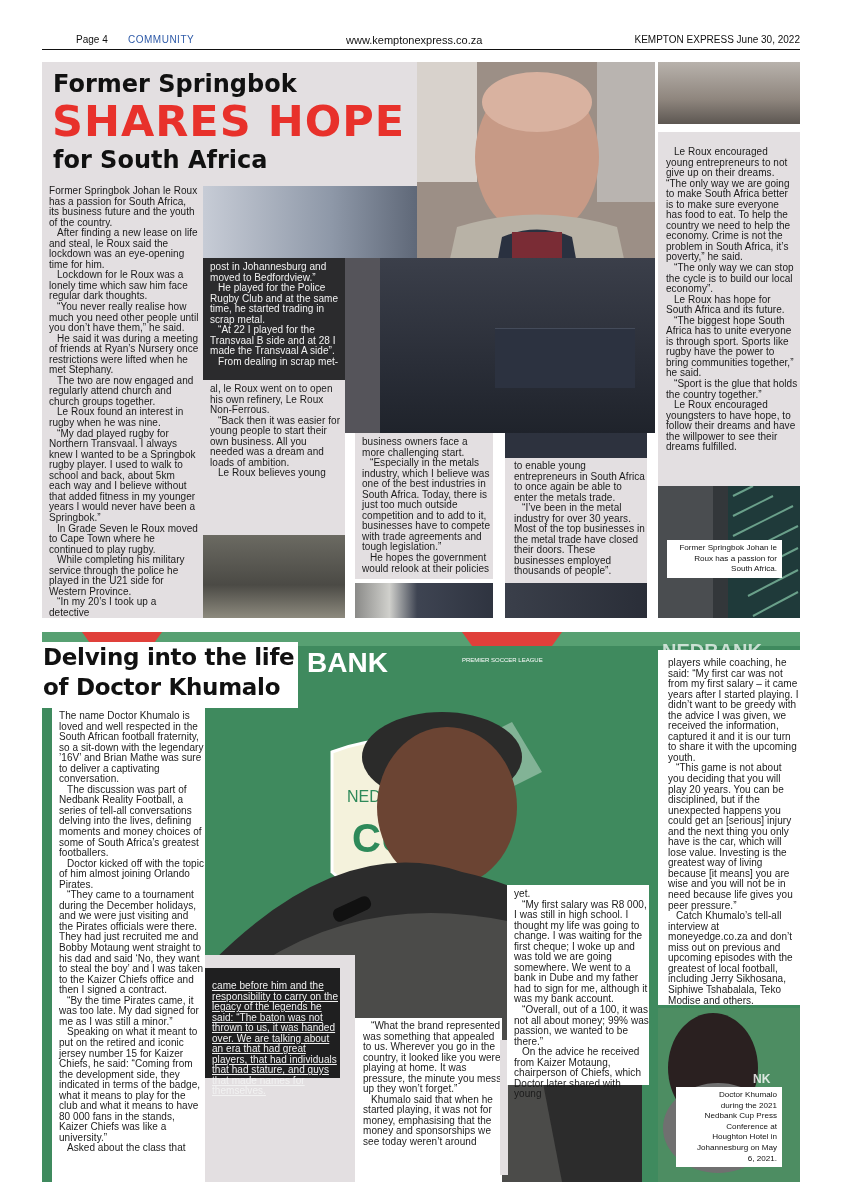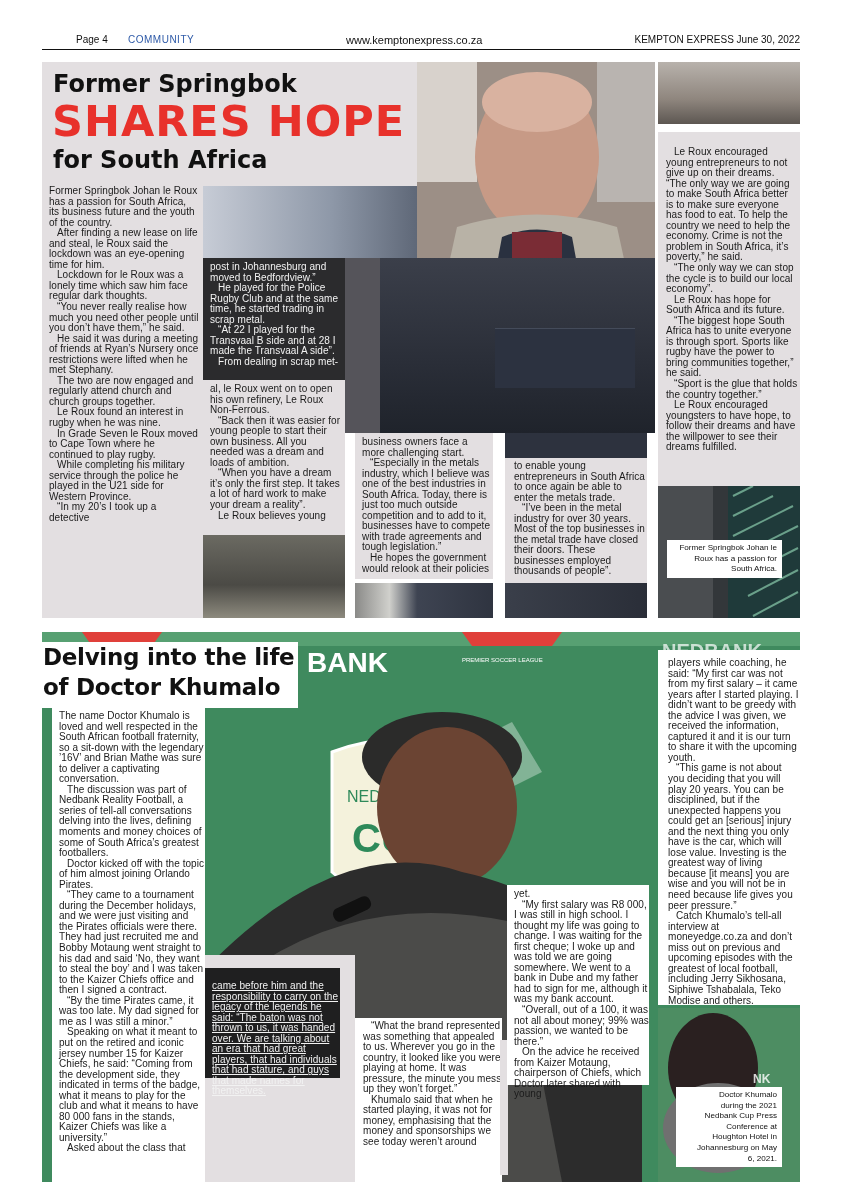--- a/index.html
+++ b/index.html
@@ -77,38 +77,38 @@
 
   <div class="grey-panel" style="left:42px; top:186px; width:161px; height:432px;"></div>
   <div class="col" style="left:49px; top:186px; width:150px;">
     <p class="noindent">Former Springbok Johan le Roux has a passion for South Africa, its business future and the youth of the country.</p>
     <p>After finding a new lease on life and steal, le Roux said the lockdown was an eye-opening time for him.</p>
     <p>Lockdown for le Roux was a lonely time which saw him face regular dark thoughts.</p>
     <p>“You never really realise how much you need other people until you don’t have them,” he said.</p>
     <p>He said it was during a meeting of friends at Ryan’s Nursery once restrictions were lifted when he met Stephany.</p>
     <p>The two are now engaged and regularly attend church and church groups together.</p>
     <p>Le Roux found an interest in rugby when he was nine.</p>
+    <p>“My dad played rugby for Northern Transvaal. I always knew I wanted to be a Springbok rugby player. I used to walk to school and back, about 5km each way and I believe without that added fitness in my younger years I would never have been a Springbok.”</p>
     <p>In Grade Seven le Roux moved to Cape Town where he continued to play rugby.</p>
     <p>While completing his military service through the police he played in the U21 side for Western Province.</p>
     <p>“In my 20’s I took up a detective</p>
   </div>
 
   <div class="dark-panel" style="left:203px; top:258px; width:142px; height:122px;"></div>
   <div class="col white" style="left:210px; top:262px; width:132px;">
     <p class="noindent">post in Johannesburg and moved to Bedfordview.”</p>
     <p>He played for the Police Rugby Club and at the same time, he started trading in scrap metal.</p>
     <p>“At 22 I played for the Transvaal B side and at 28 I made the Transvaal A side”.</p>
     <p>From dealing in scrap met-</p>
   </div>
 
   <div class="grey-panel" style="left:203px; top:380px; width:142px; height:155px;"></div>
   <div class="col" style="left:210px; top:384px; width:132px;">
     <p class="noindent">al, le Roux went on to open his own refinery, Le Roux Non-Ferrous.</p>
     <p>“Back then it was easier for young people to start their own business. All you needed was a dream and loads of ambition.</p>
-    <p>“When you have a dream it’s only the first step. It takes a lot of hard work to make your dream a reality”.</p>
     <p>Le Roux believes young</p>
   </div>
   <div class="photo" style="left:203px; top:535px; width:142px; height:83px; background: linear-gradient(180deg,#6b6a62 0%,#4b4a45 60%,#8d8a7e 100%);"></div>
 
   <div class="grey-panel" style="left:355px; top:433px; width:138px; height:146px;"></div>
   <div class="col" style="left:362px; top:437px; width:130px;">
     <p class="noindent">business owners face a more challenging start.</p>
     <p>“Especially in the metals industry, which I believe was one of the best industries in South Africa. Today, there is just too much outside competition and to add to it, businesses have to compete with trade agreements and tough legislation.”</p>
     <p>He hopes the government would relook at their policies</p>
   </div>

